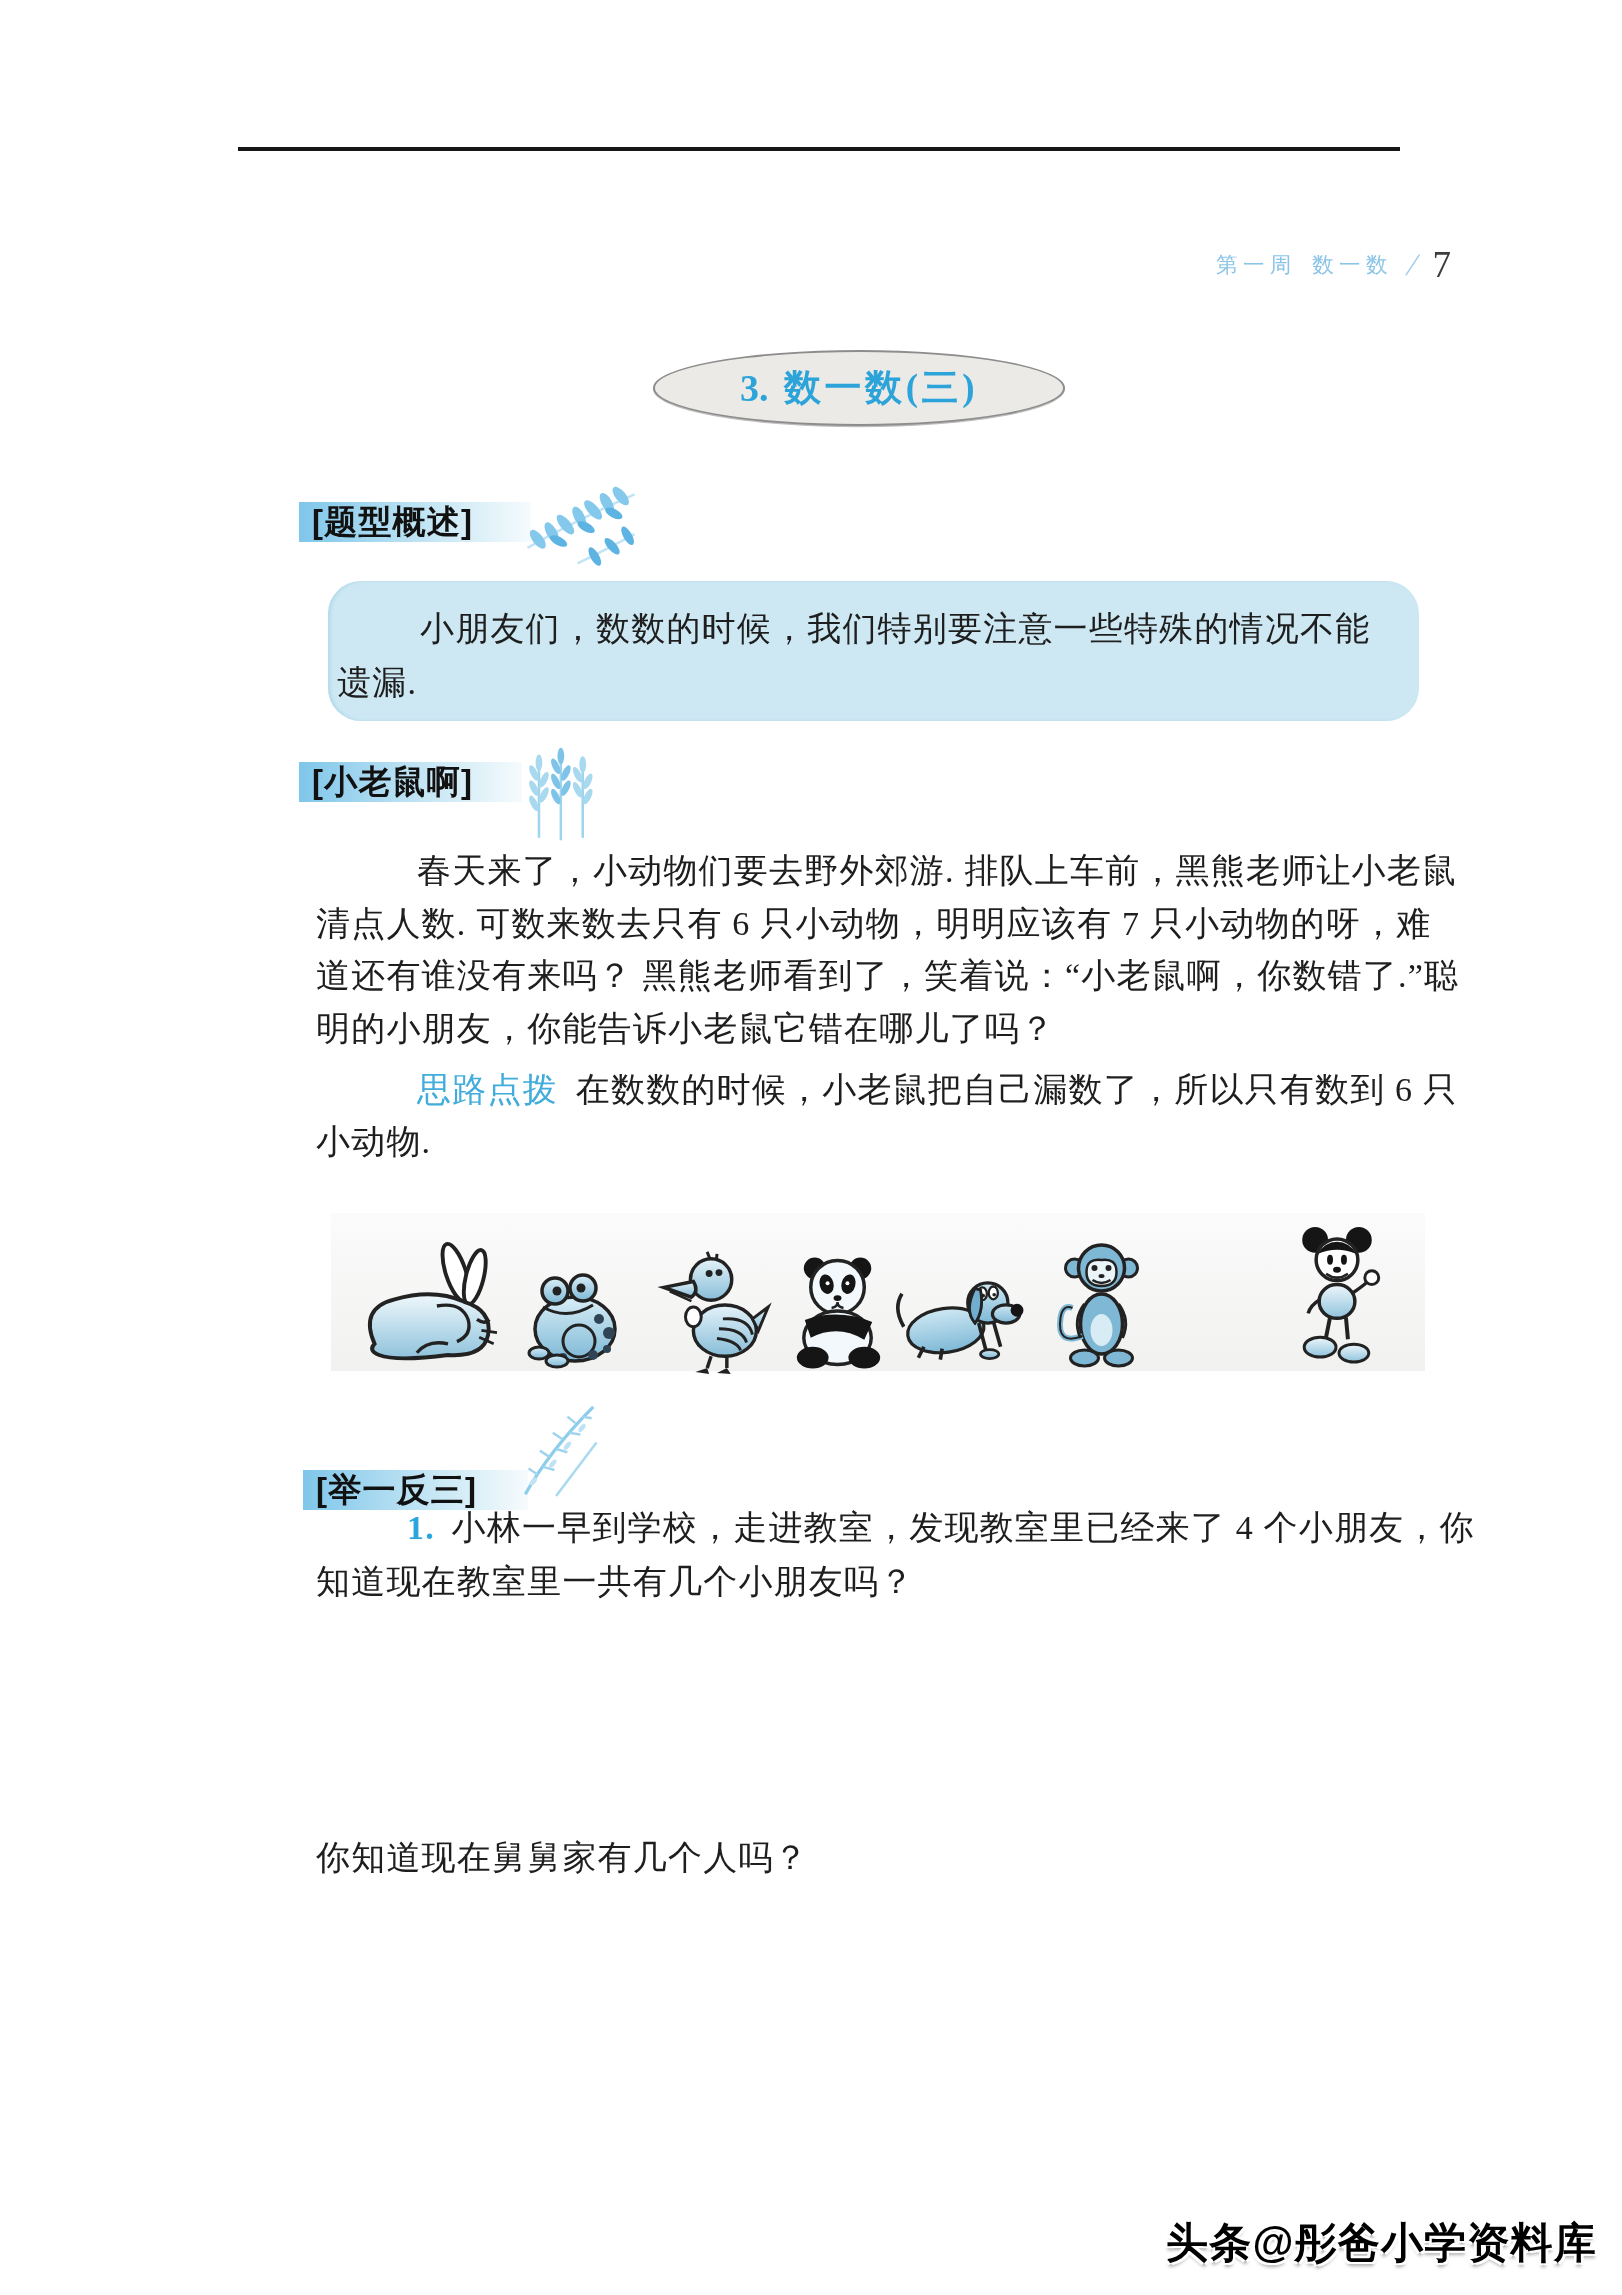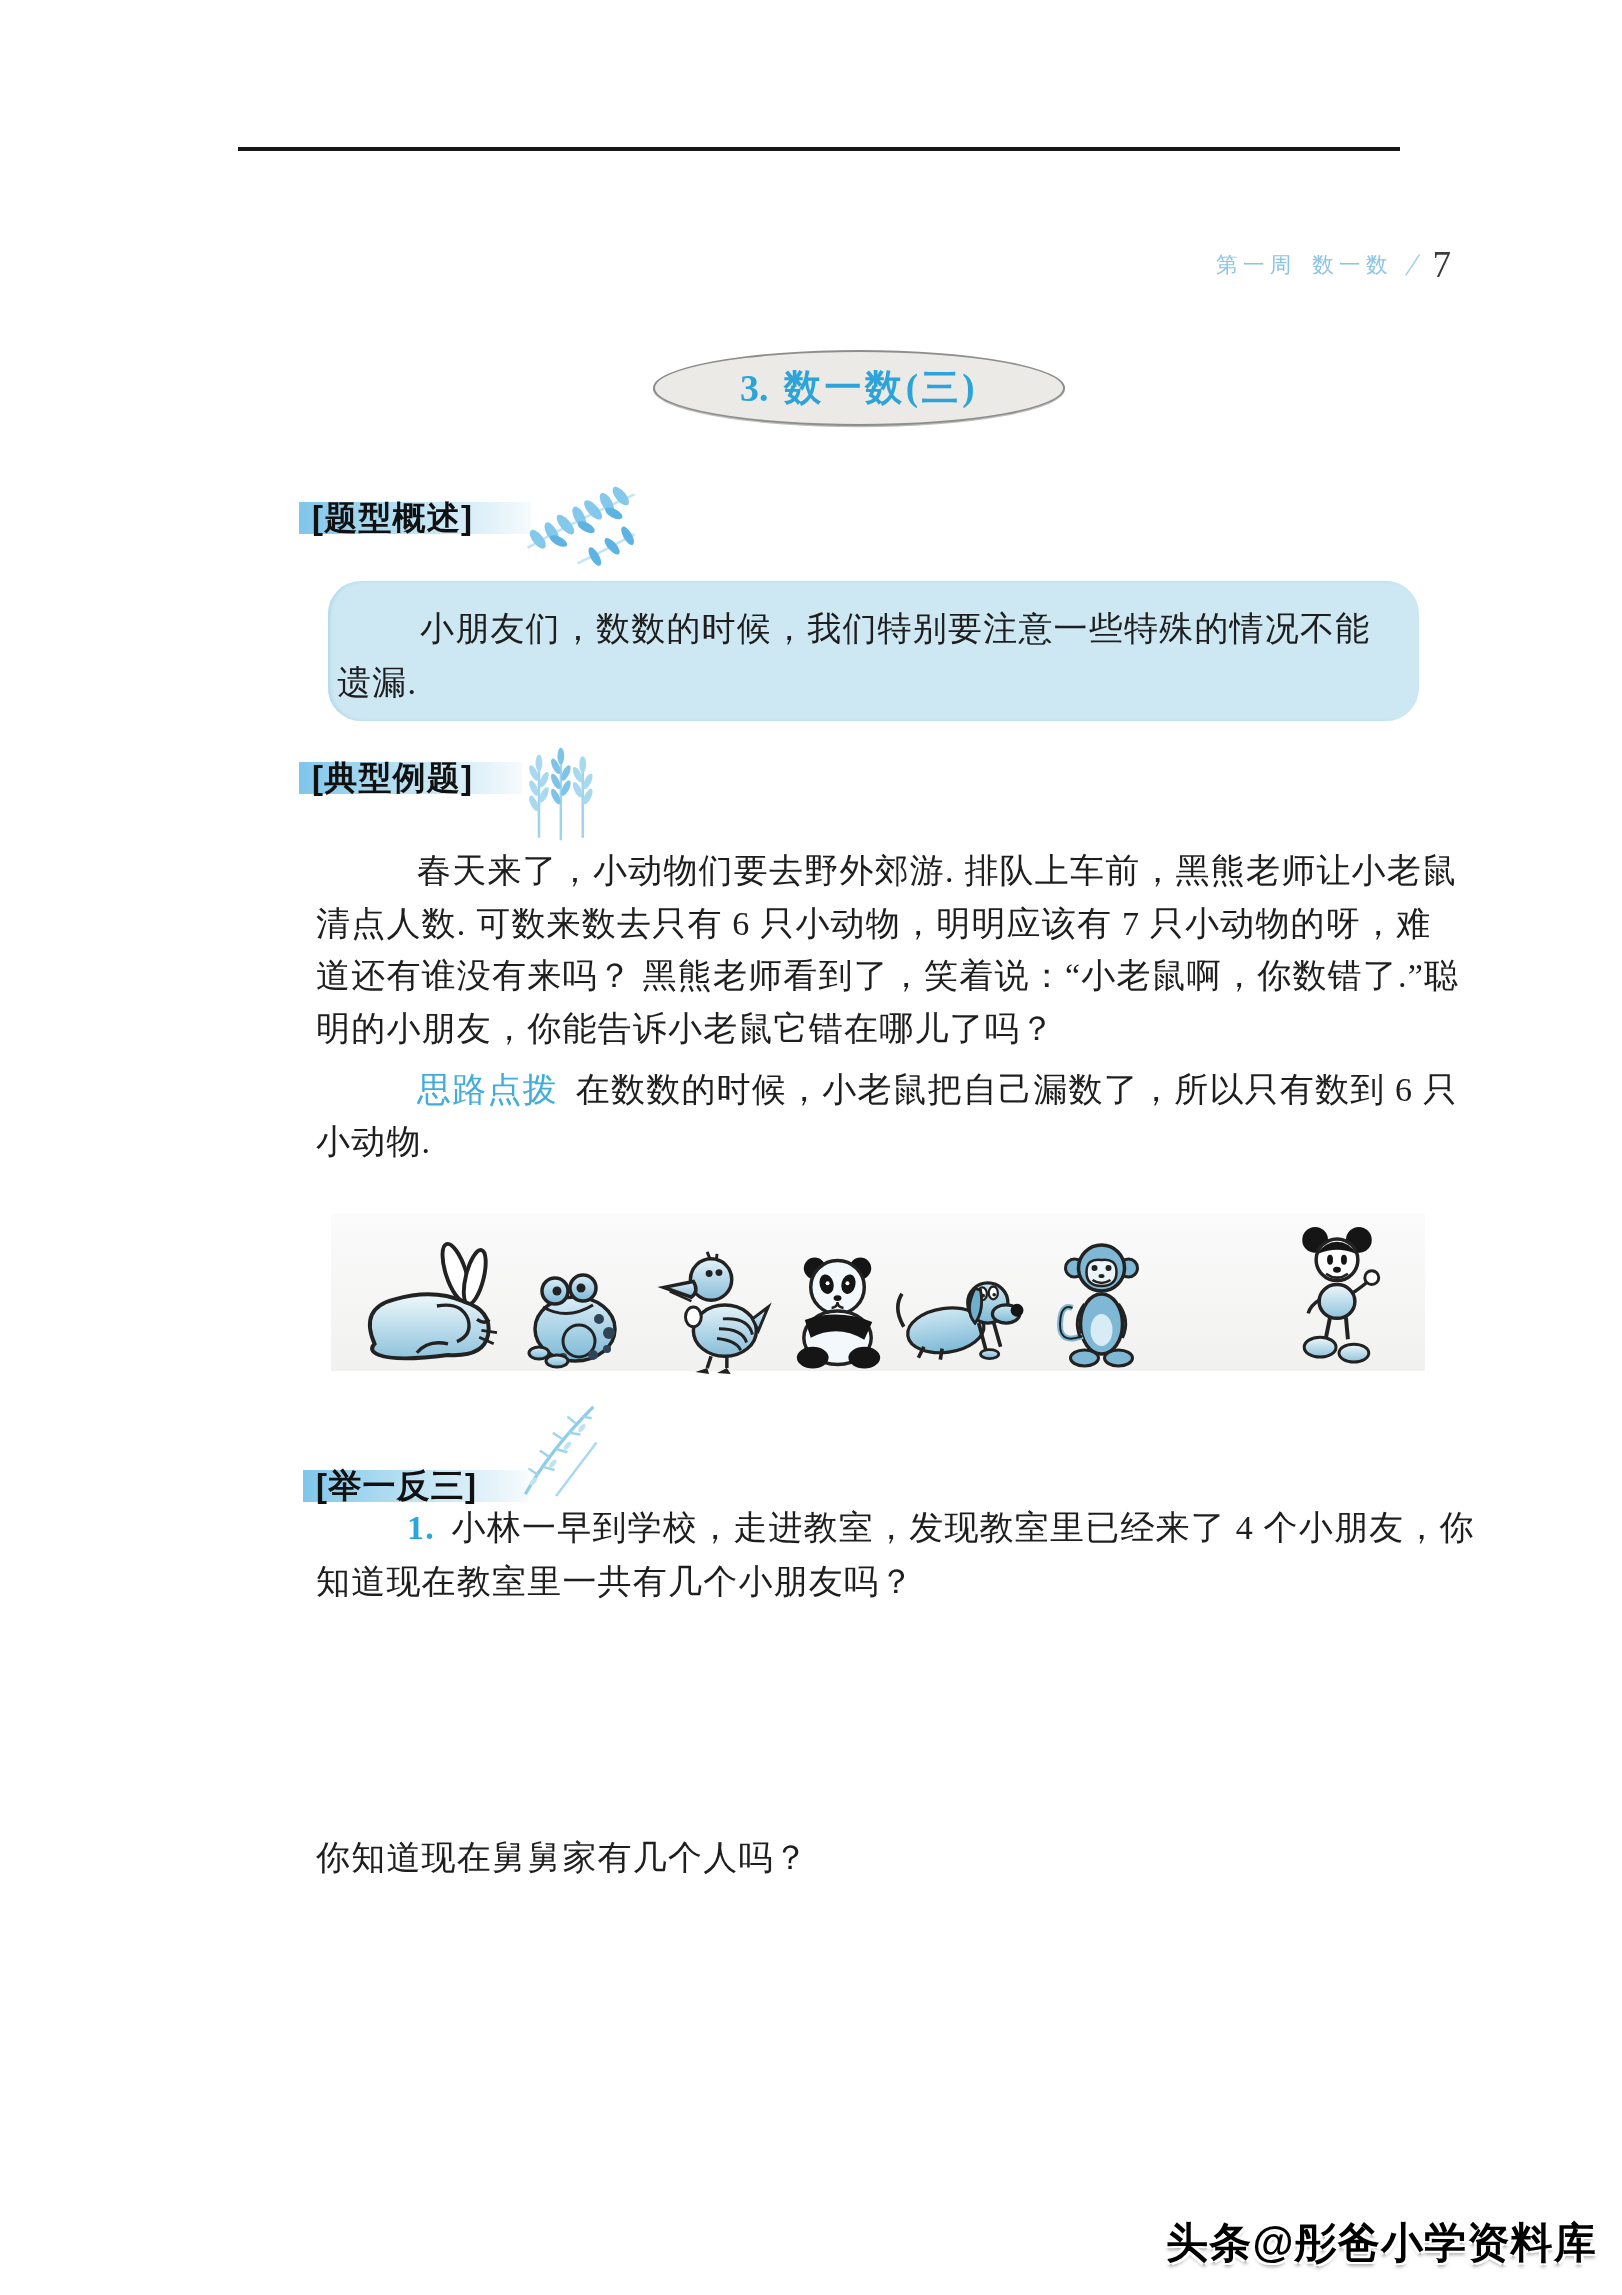--- a/index.html
+++ b/index.html
@@ -16,21 +16,21 @@
     letter-spacing:5.4px;color:#8ac4e6;}
   .rh-slash{font-size:31px;color:#9fcde9;font-style:italic;transform:skewX(-8deg);}
   .rh-num{font-family:"Liberation Serif",serif;font-size:37px;color:#3c3c3c;}
   
   .title-oval{left:653px;top:350px;width:408px;height:72px;background:#eceae6;
     border:2.4px solid #8d8d8d;border-radius:50%;display:flex;align-items:center;justify-content:center;
     box-shadow:0 1.2px 0 #bdbdbd;}
   .title-oval .num{color:#2da4d9;font-weight:bold;font-size:38px;margin-right:15.5px;}
   .title-oval .txt{color:#2da4d9;font-weight:bold;font-size:37px;letter-spacing:3.6px;}
   
-  .sec-label{height:32px;background:linear-gradient(90deg,#7fc6ea 0%,#c3e5f4 55%,#f6fbfd 100%);
+  .sec-label{height:40px;background:linear-gradient(90deg,#7fc6ea 0%,#c3e5f4 55%,#f6fbfd 100%);
     font-family:"Liberation Sans","DejaVu Sans",sans-serif;font-weight:bold;font-size:33px;color:#111;
     display:flex;align-items:center;padding-left:13px;letter-spacing:1.2px;}
   
   .blue-box{left:328px;top:581px;width:1091px;height:140px;background:#cde8f3;border-radius:33px;
     box-shadow:inset 2.4px 0 3.6px #b3d9ea;}
   .body-line{font-size:34px;letter-spacing:1.2px;color:#1e1e1e;white-space:nowrap;}
   .blue-num{color:#2aa6dd;font-weight:bold;margin-right:16.7px;}
   .tip-label{color:#42acda;margin-right:18px;}
   
   .animal-strip{left:331px;top:1213px;width:1094px;height:158px;
@@ -81,21 +81,21 @@
         <ellipse cx="106" cy="72" rx="5" ry="12" transform="rotate(-42 106 72)"></ellipse>
         <ellipse cx="124" cy="60" rx="5" ry="12" transform="rotate(-30 124 60)"></ellipse>
       </g>
     </svg>
   </div>
 
   <div class="abs blue-box"></div>
   <div class="abs body-line" style="left:420px;top:606px;">小朋友们，数数的时候，我们特别要注意一些特殊的情况不能</div>
   <div class="abs body-line" style="left:337px;top:660px;">遗漏.</div>
 
-  <div class="abs sec-label" style="left:299px;top:762px;width:210px;">[典型例题]</div>
+  <div class="abs sec-label" style="left:299px;top:762px;width:210px;">[小老鼠啊]</div>
   <div class="abs" style="left:511px;top:741px;">
     <svg width="98" height="101" viewBox="0 0 110 120">
       <g stroke="#9fd4ee" stroke-width="3" fill="none">
         <path d="M30,115 L30,30"></path>
           <path d="M56,118 L56,22"></path>
           <path d="M82,115 L82,32"></path>
       </g>
       <g fill="#a9d9ef">
         <ellipse cx="24" cy="38" rx="4" ry="10" transform="rotate(-26 24 38)"></ellipse>
         <ellipse cx="36" cy="46" rx="4" ry="10" transform="rotate(26 36 46)"></ellipse>

